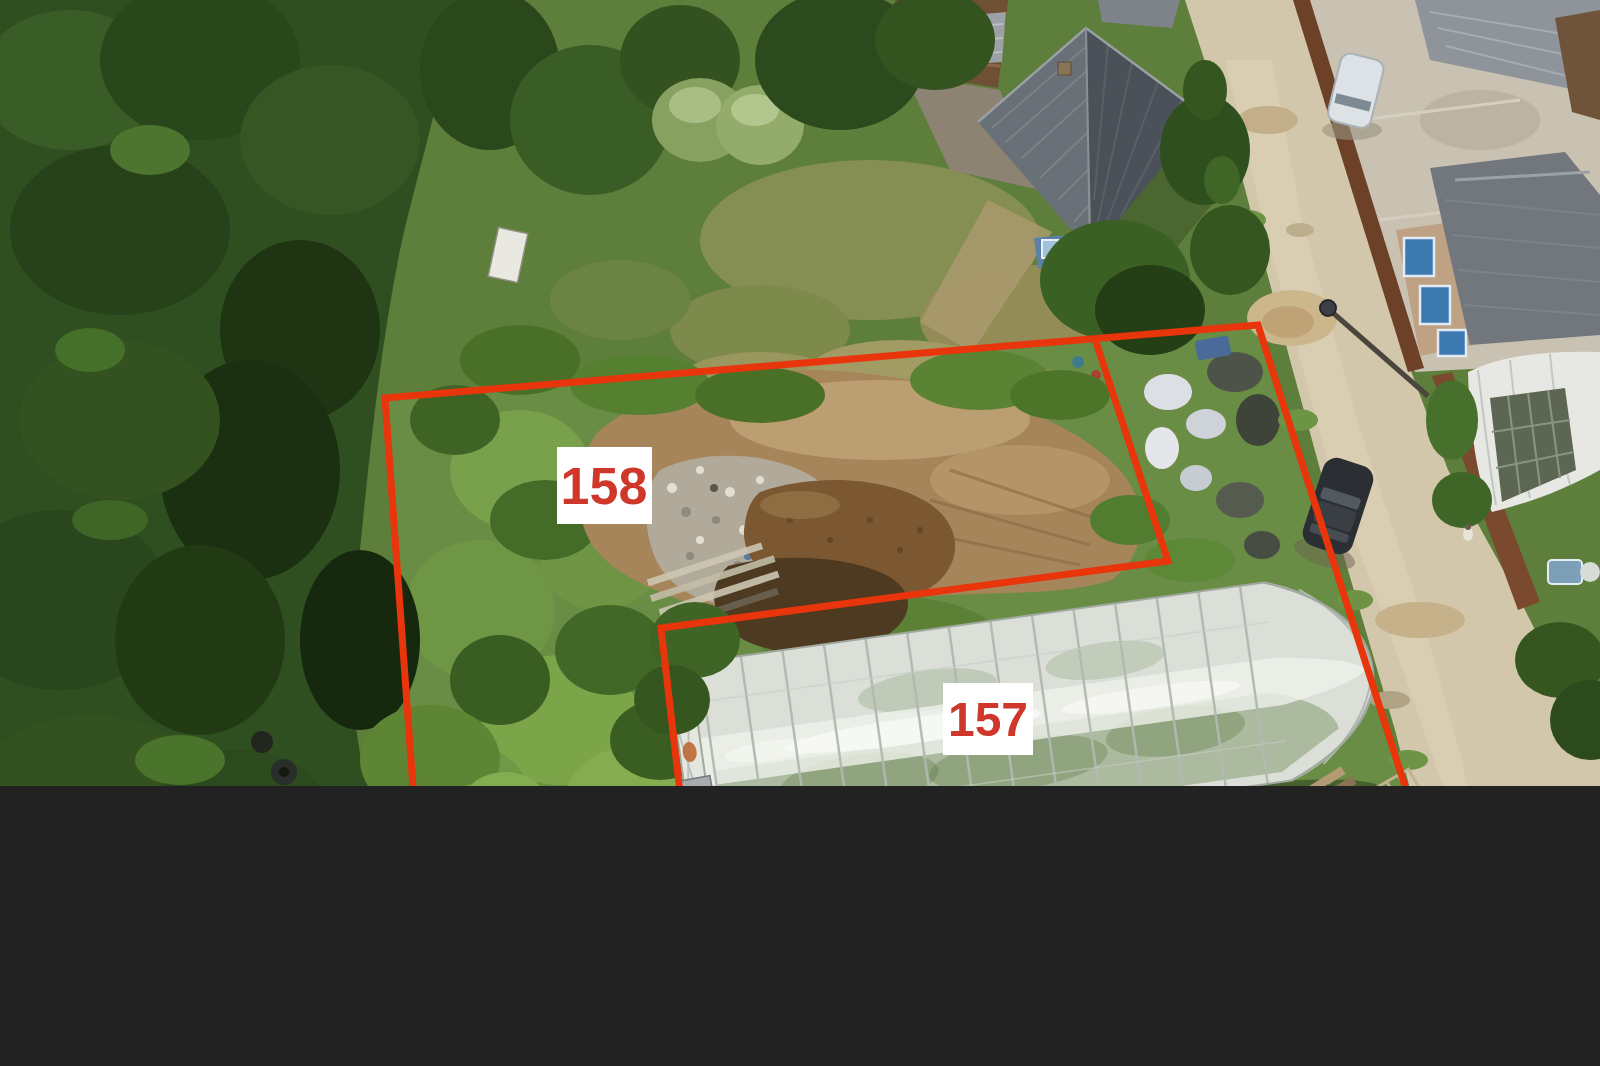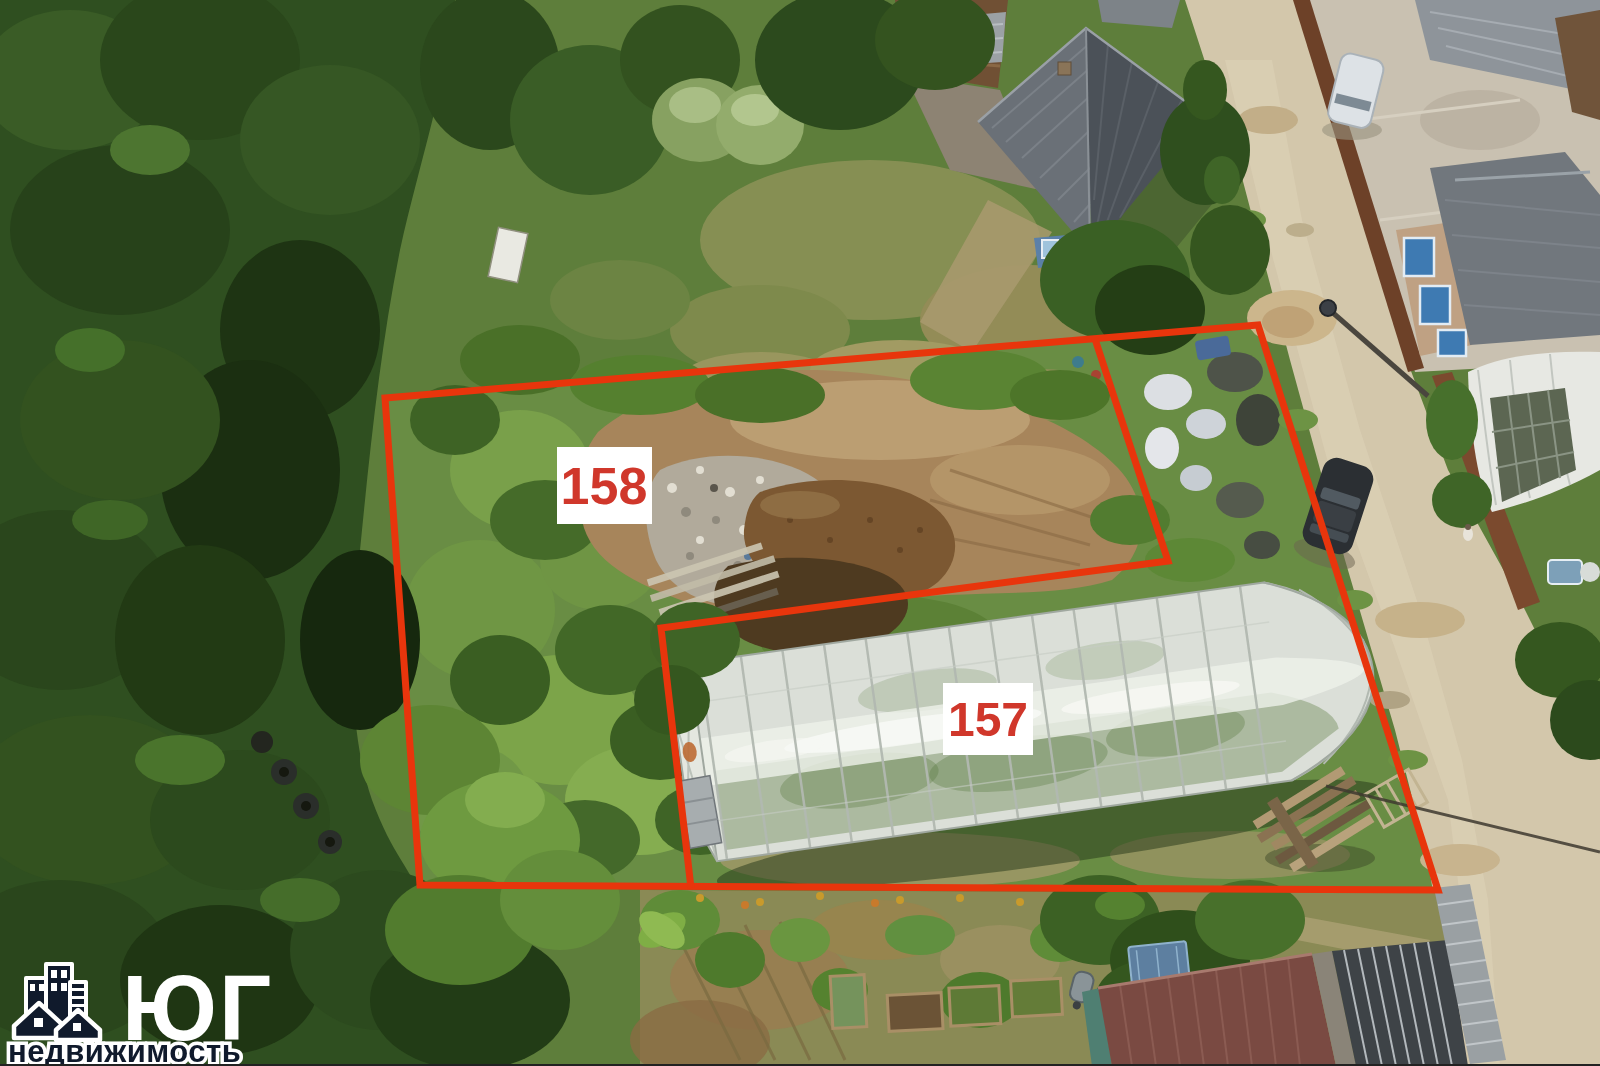--- a/index.html
+++ b/index.html
@@ -1,17 +1,17 @@
 <!DOCTYPE html>
 <html><head>
 <meta charset="utf-8">
 <style>
   html,body{margin:0;padding:0;background:#222;}
   .stage{
-    position:relative;width:1600px;height:1064px;overflow:hidden;
+    position:relative;width:1600px;height:786px;overflow:hidden;
     font-family:"Liberation Sans",sans-serif;background:#5e7e3b;
   }
   .layer{position:absolute;left:0;top:0;width:1600px;height:1066px;display:block;}
   text{font-family:"Liberation Sans",sans-serif;}
   .plot-num{font-weight:bold;fill:#d0372b;}
   .brand-top{font-weight:bold;fill:#ffffff;letter-spacing:2px;}
   .brand-sub{font-weight:800;fill:#101a2c;stroke:#ffffff;stroke-width:7px;paint-order:stroke;letter-spacing:.5px;}
 </style>
 </head>
 <body>

